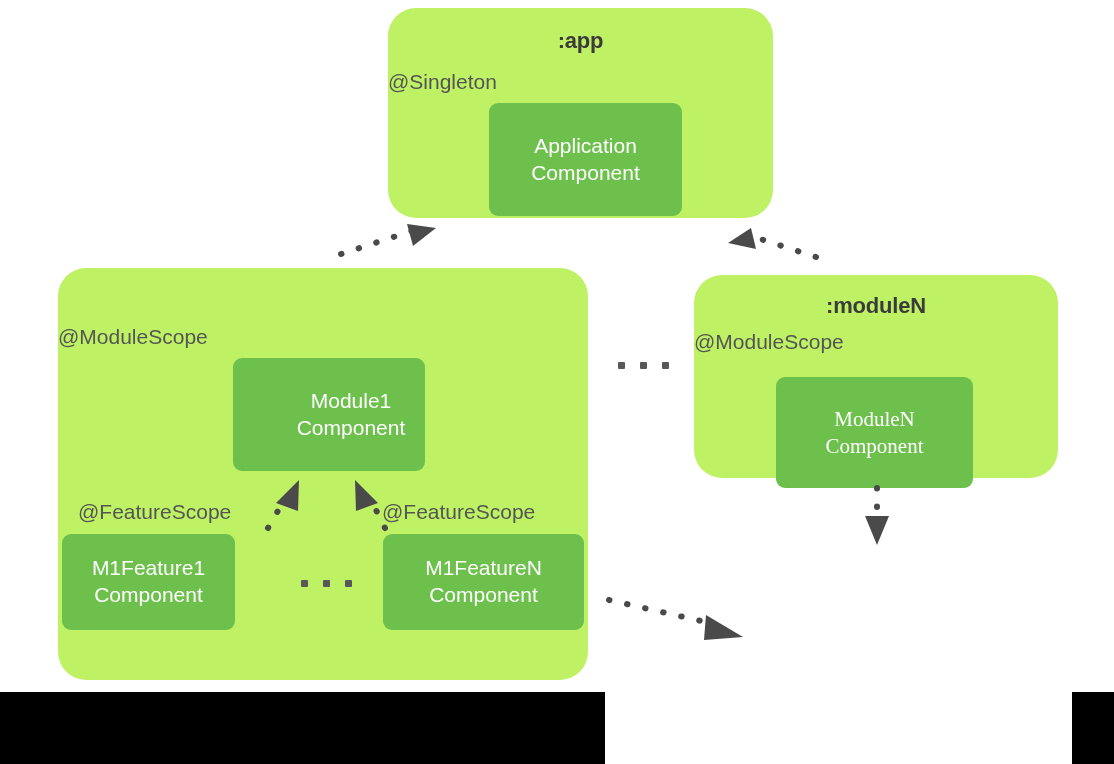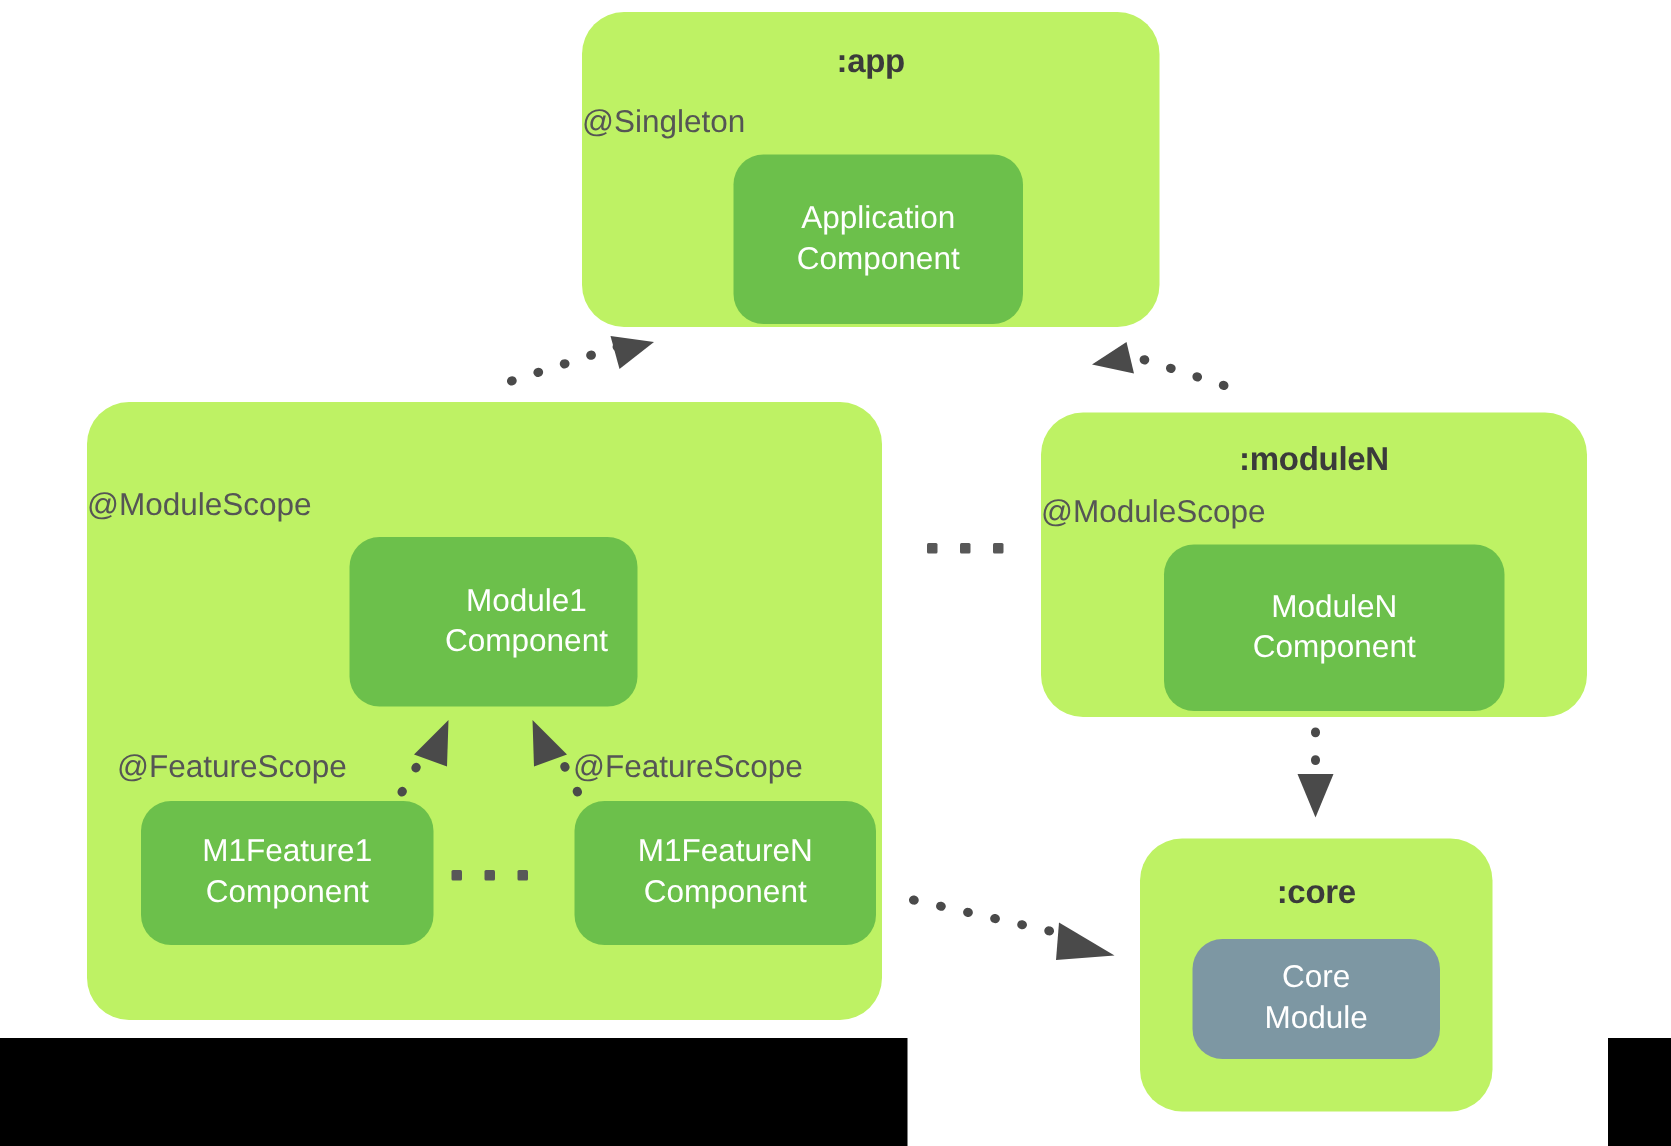--- a/index.html
+++ b/index.html
@@ -41,21 +41,21 @@
     position: absolute;
     color: #555555;
     font-size: 21px;
     font-weight: 400;
     white-space: nowrap;
   }
 
   
   .component {
     position: absolute;
-    border-radius: 20px;
+    border-radius: 9px;
     display: flex;
     align-items: center;
     justify-content: center;
     text-align: center;
     color: #ffffff;
     font-size: 21px;
     line-height: 1.28;
     box-sizing: border-box;
   }
   .component.green { background: #6cc04b; }
@@ -120,21 +120,21 @@
 
   <div class="panel" style="left:58px; top:268px; width:530px; height:412px;">
     <div class="scope-label" style="left:0; right:0; top:57px;">@ModuleScope</div>
 
     <div class="component green" style="left:175px; top:90px; width:192px; height:113px;padding-left:44px;">
       <span class="label">Module1
 Component</span>
     </div>
 
     <div class="scope-label" style="left:20px; width:216px; top:232px;">@FeatureScope</div>
-    <div class="component green" style="left:36px; top:266px; width:195px; height:96px;">
+    <div class="component green" style="left:4px; top:266px; width:173px; height:96px;">
       <span class="label">M1Feature1
 Component</span>
     </div>
 
     <div class="ellipsis" style="left:243px; top:312px;">
       <i></i>
       <i></i>
       <i></i>
     </div>
 
@@ -147,33 +147,26 @@
 
   <div class="ellipsis" style="left:618px; top:362px;">
     <i></i>
     <i></i>
     <i></i>
   </div>
 
   <div class="panel" style="left:694px; top:275px; width:364px; height:203px;">
     <div class="panel-title" style="top:18px;">:moduleN</div>
     <div class="scope-label" style="left:0; right:0; top:55px;">@ModuleScope</div>
-    <div class="component green" style="left:82px; top:88px; width:227px; height:111px;">
+    <div class="component green" style="left:82px; top:102px; width:197px; height:111px;font-family:Liberation Serif, serif;">
       <span class="label">ModuleN
 Component</span>
     </div>
   </div>
 
-  <div class="panel" style="left:760px; top:559px; width:235px; height:182px;">
-    <div class="panel-title" style="top:23px;">:core</div>
-    <div class="component slate" style="left:35px; top:67px; width:165px; height:80px;">
-      <span class="label">Core
-Module</span>
-    </div>
-  </div>
 
   <svg id="connectors" viewBox="0 0 1114 764">
 
     <g>
       <line class="dep-line" x1="341" y1="254" x2="412" y2="231"></line>
       <polygon class="dep-head" points="407,224 436,228 413,246"></polygon>
     </g>
 
     <g>
       <line class="dep-line" x1="816" y1="257" x2="748" y2="235"></line>

